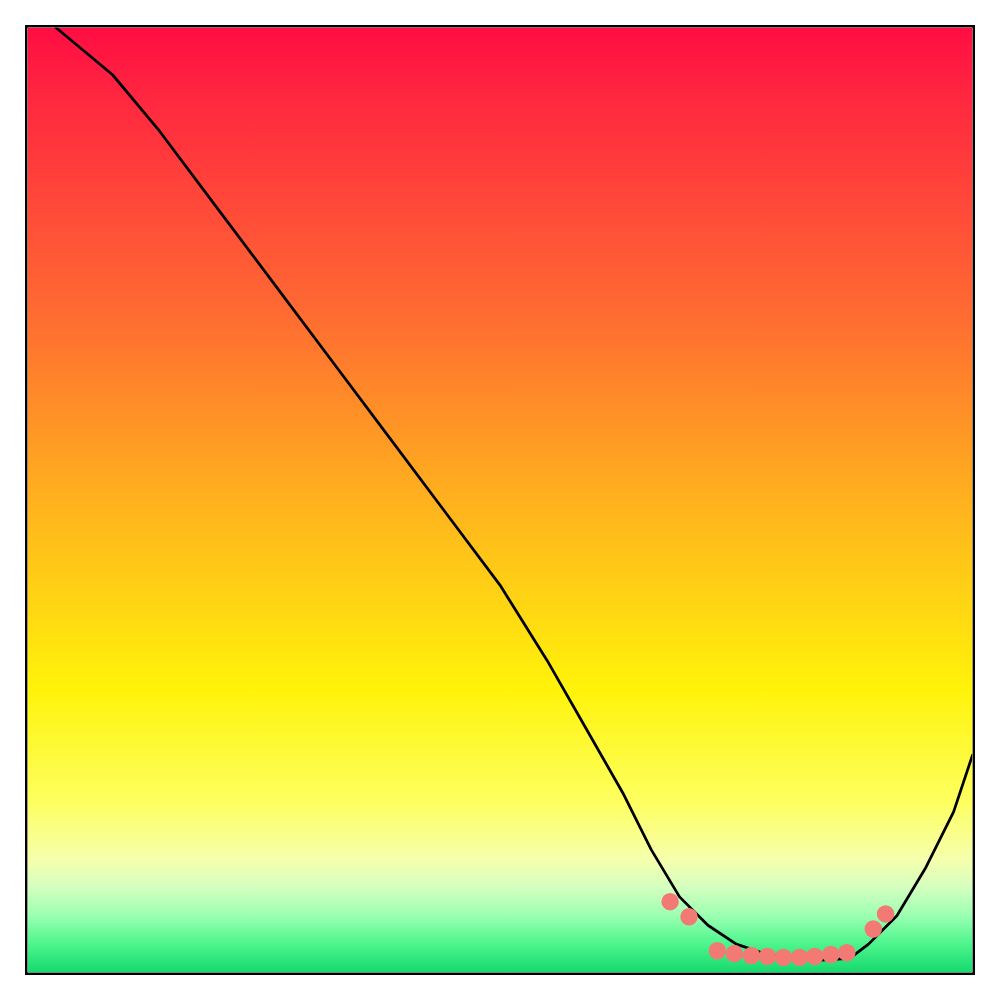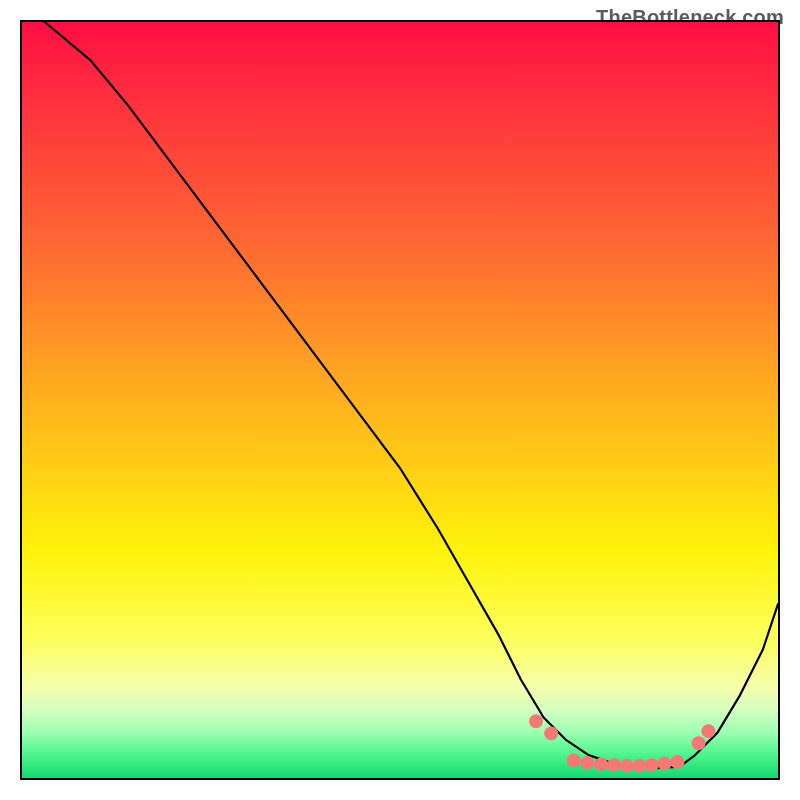--- a/index.html
+++ b/index.html
@@ -59,21 +59,20 @@
     position: absolute;
     inset: 0;
     width: 100%;
     height: 100%;
   }
 </style>
 </head>
 <body>
 
 <div class="chart-container">
-  <div class="watermark">TheBottleneck.com</div>
 
   <div class="plot-area">
     <div class="gradient-bg"></div>
     <svg class="overlay" viewBox="0 0 756 756" preserveAspectRatio="none">
       <g>
         <path id="curve-path" d="M22.68 0.00 L68.04 37.80 L105.84 83.16 L151.20 143.64 L196.56 204.12 L241.92 264.60 L287.28 325.08 L332.64 385.56 L378.00 446.04 L415.80 506.52 L446.04 559.44 L476.28 612.36 L498.96 657.72 L521.64 695.52 L544.32 718.20 L567.00 733.32 L589.68 740.88 L612.36 744.66 L635.04 746.17 L657.72 744.66 L672.84 733.32 L695.52 710.64 L718.20 672.84 L740.88 627.48 L756.00 582.12" fill="none" stroke="#000" stroke-width="2.2" stroke-linejoin="round" stroke-linecap="round"></path>
       </g>
       <g id="marker-group">
           <circle cx="514.08" cy="699.30" r="7" fill="#f37a74"></circle>
           <circle cx="529.20" cy="711.40" r="7" fill="#f37a74"></circle>

